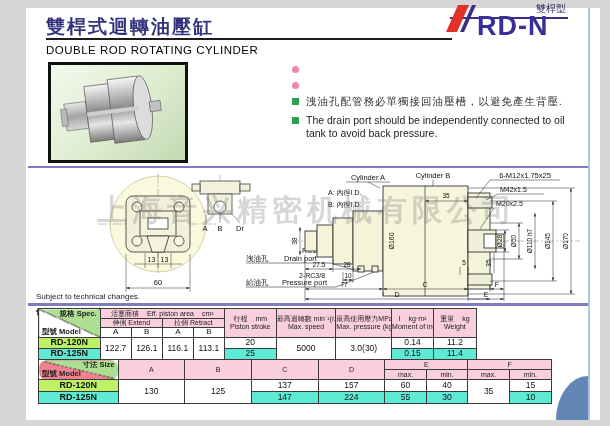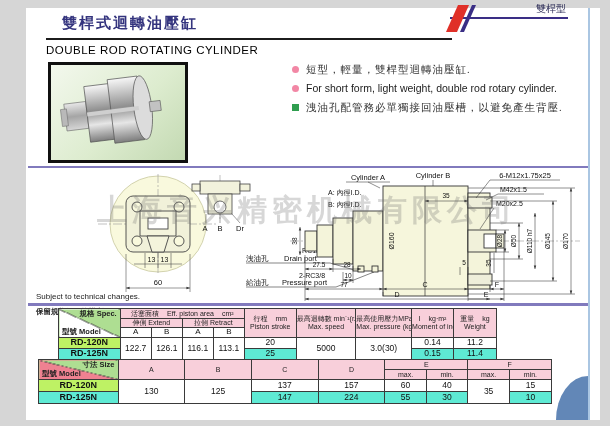--- a/index.html
+++ b/index.html
@@ -3,21 +3,21 @@
 <meta charset="utf-8">
 <style>
   html,body{margin:0;padding:0;}
   .canvas{position:relative;width:610px;height:426px;background:#d6d6d6;
           font-family:"Liberation Sans",sans-serif;overflow:hidden;color:#111;}
   .page-bg{position:absolute;left:26px;top:8px;width:574px;height:412px;background:#ffffff;}
   .abs{position:absolute;}
 
   
   .type-tag{left:470px;top:2px;width:96px;text-align:right;font-size:10px;font-weight:normal;color:#2b2b55;}
-  .title-zh{left:62px;top:14px;font-size:15px;font-weight:bold;color:#34347e;letter-spacing:2px;}
+  .title-zh{left:46px;top:14px;font-size:19px;font-weight:bold;color:#34347e;letter-spacing:2px;}
   .title-line{left:46px;top:38px;width:406px;height:2px;background:#1c1c1c;}
   .logo-line{left:450px;top:17px;width:118px;height:2px;background:#3a2e85;}
   .slash-red{left:452px;top:5px;width:11px;height:27px;background:#e03028;transform:skewX(-24deg);}
   .slash-purple{left:466px;top:5px;width:4px;height:27px;background:#3a2e85;transform:skewX(-24deg);}
   .rdn{left:477px;top:11px;font-size:27px;font-weight:800;color:#3a2e9b;letter-spacing:1px;}
   .title-en{left:46px;top:44px;font-size:11.5px;color:#000;letter-spacing:0.5px;}
 
   
   .photo-box{left:48px;top:62px;width:134px;height:95px;border:3px solid #101010;
              background:linear-gradient(135deg,#f3f8ed 0%,#ddeccf 55%,#c3d9b2 100%);}
@@ -35,51 +35,52 @@
   .watermark{left:28px;top:190px;width:558px;text-align:center;font-size:30px;font-weight:bold;
              color:rgba(110,110,110,0.28);letter-spacing:5px;white-space:nowrap;overflow:hidden;pointer-events:none;}
   .note-zh{left:36px;top:283px;font-size:7.5px;font-weight:bold;color:#222;margin-top:24px;}
   .note-en{left:36px;top:292px;font-size:8px;color:#222;}
   svg text{fill:#111;stroke:none;font-family:"Liberation Sans",sans-serif;}
 
   
   table{border-collapse:collapse;table-layout:fixed;}
   td{border:1px solid #3a3a3a;text-align:center;vertical-align:middle;padding:0;
      overflow:hidden;white-space:nowrap;font-size:8.5px;line-height:1.1;}
-  .spec-table{left:38px;top:308px;width:439px;margin-left:20px;}
+  .spec-table{left:38px;top:308px;width:439px;}
   .size-table{left:38px;top:359px;width:514px;}
   tr.h1{height:10px;} tr.h2{height:9px;} tr.h3{height:9px;} tr.d{height:11px;}
   .size-table tr.h1{height:10px;} .size-table tr.h2{height:10px;} .size-table tr.d{height:12px;}
   td.ph{background:#f8cfda;font-size:7px;color:#222;}
   td.ph .l2{display:block;font-size:7px;}
   td.sub{font-size:8px;background:#ffffff;}
   td.model{font-weight:bold;font-size:9px;background:#bef264;}
   td.y{background:#5eead4;}
   td.corner{position:relative;background:linear-gradient(to bottom left,#aede92 49.2%,#444 49.2%,#444 50.8%,#ffffff 50.8%);}
-  td.corner2{position:relative;background:linear-gradient(to bottom left,#aede92 49.2%,#444 49.2%,#444 50.8%,#ef8191 50.8%);}
+  td.corner2{position:relative;background:linear-gradient(to bottom left,#aede92 49.2%,#444 49.2%,#444 50.8%,#ef8191 50.8%);border-radius:8px;}
   .ct{position:absolute;top:1px;right:3px;font-size:7.5px;font-weight:bold;color:#222;}
   .cb{position:absolute;bottom:1px;left:3px;font-size:7.5px;font-weight:bold;color:#222;}
   .hgap{display:inline-block;width:8px;}
 
   
   .blue-vline{left:588px;top:8px;width:2px;height:412px;background:#aac6e2;}
   .blue-tab{left:556px;top:376px;width:32px;height:44px;background:#6287b7;border-radius:100% 0 0 0;}
 </style>
 </head>
 <body>
 
 <div class="canvas">
   <div class="page-bg abs"></div>
 
   <div class="abs type-tag">雙桿型</div>
   <div class="abs title-zh">雙桿式迴轉油壓缸</div>
   <div class="abs title-line"></div>
   <div class="abs logo-line"></div>
   <div class="abs slash-red"></div>
   <div class="abs slash-purple"></div>
+  <div class="abs rdn">RD-N</div>
   <div class="abs title-en">DOUBLE ROD ROTATING CYLINDER</div>
 
   <div class="abs photo-box">
     <svg width="128" height="89" viewBox="0 0 128 89">
       <defs>
         <linearGradient id="mg" x1="0" y1="0" x2="0" y2="1">
           <stop offset="0" stop-color="#f7f7f7"></stop>
             <stop offset="0.45" stop-color="#8f8f8f"></stop>
           <stop offset="0.7" stop-color="#e6e6e6"></stop>
             <stop offset="1" stop-color="#7d7d7d"></stop>
@@ -98,29 +99,31 @@
         <ellipse cx="92" cy="46" rx="9" ry="32" fill="#dcdcdc" stroke="#555" stroke-width="0.7"></ellipse>
         <rect x="99" y="41" width="11" height="10" fill="#c2c2c2" stroke="#555" stroke-width="0.6"></rect>
         <line x1="36" y1="46" x2="88" y2="46" stroke="#cfcfcf" stroke-width="4"></line>
       </g>
     </svg>
   </div>
 
   <ul class="abs features">
     <li>
       <span class="bdot"></span>
-      <span class="zh">短型，輕量，雙桿型迴轉油壓缸.</span>
     </li>
     <li>
       <span class="bdot"></span>
-      <span>For short form, light weight, double rod rotary cylinder.</span>
     </li>
     <li>
       <span class="bsq"></span>
       <span class="zh">洩油孔配管務必單獨接回油壓槽，以避免產生背壓.</span>
+    </li>
+    <li>
+      <span class="bsq"></span>
+      <span>The drain port should be independently connected to oil tank to avoid back pressure.</span>
     </li>
   </ul>
 
   <div class="abs divider dv1"></div>
 
   <svg class="abs drawing" width="558" height="131" viewBox="0 0 558 131">
     <defs>
       <marker id="ar" markerWidth="7" markerHeight="6" refX="6.5" refY="3" orient="auto">
         <path d="M6.5,3 L0,0.8 L0,5.2 Z" fill="#333"></path>
         </marker>

